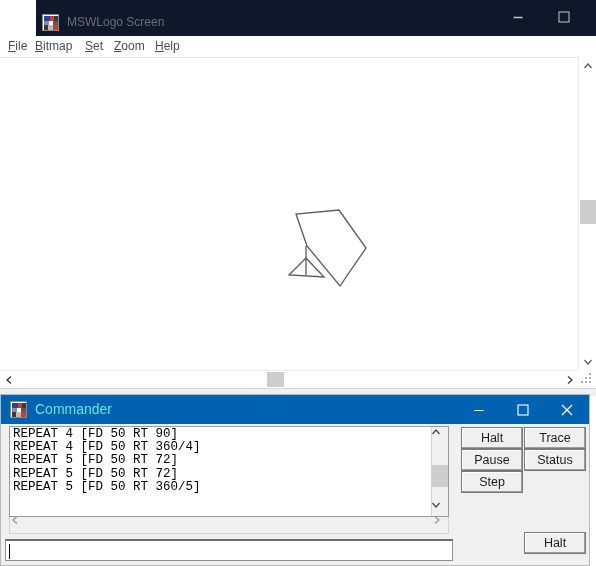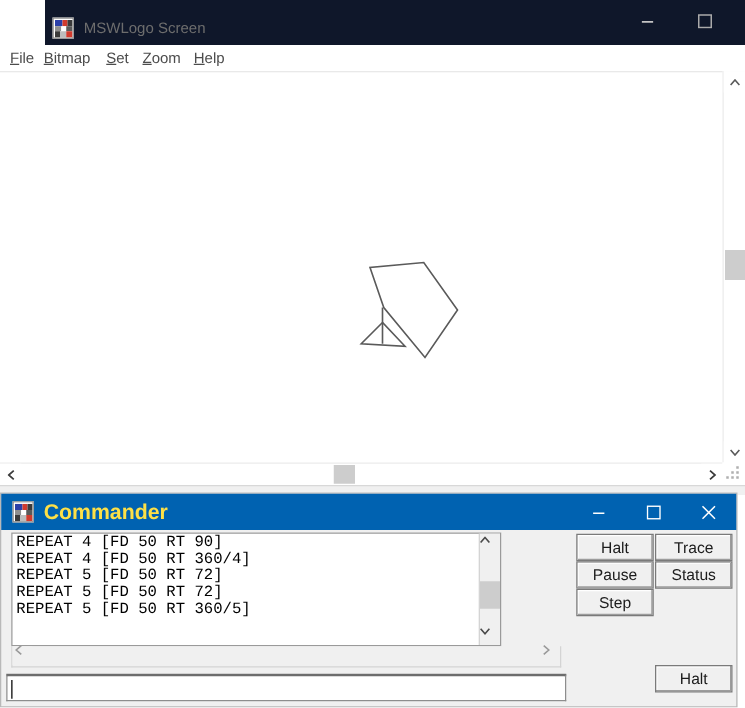--- a/index.html
+++ b/index.html
@@ -195,41 +195,40 @@
     width: 17px; height: 17px;
     background: #ffffff;
     border: 1px solid #8a8a8a;
     box-sizing: border-box;
     overflow: hidden;
   }
   .cw-icon i { position:absolute; display:block; }
   .cw-title {
     position: absolute;
     left: 34px; top: 7px;
-    font-size: 17px;
-    color: #fde047;
+    font-size: 14px;
+    color: #5eead4;
     line-height: 15px;
     white-space: nowrap;
-    font-weight: bold;
   }
   .cw-ctrl {
     position: absolute;
     top: 0; height: 29px; width: 44px;
     cursor: default;
   }
   .cw-ctrl svg { position:absolute; left:50%; top:50%; transform:translate(-50%,-50%); }
   #cw-min { left: 456px; }
   #cw-max { left: 500px; }
   #cw-close { left: 544px; }
 
   
   .history-wrap {
     position: absolute;
     left: 8px; top: 31px;
-    width: 392px; height: 91px;
+    width: 440px; height: 91px;
     background: #ffffff;
     border: 1px solid #9a9a9a;
     box-sizing: border-box;
   }
   .history-text {
     position: absolute;
     left: 3px; top: 1px;
     width: 418px;
     font-family: "Liberation Mono", "DejaVu Sans Mono", monospace;
     font-size: 12.5px;

